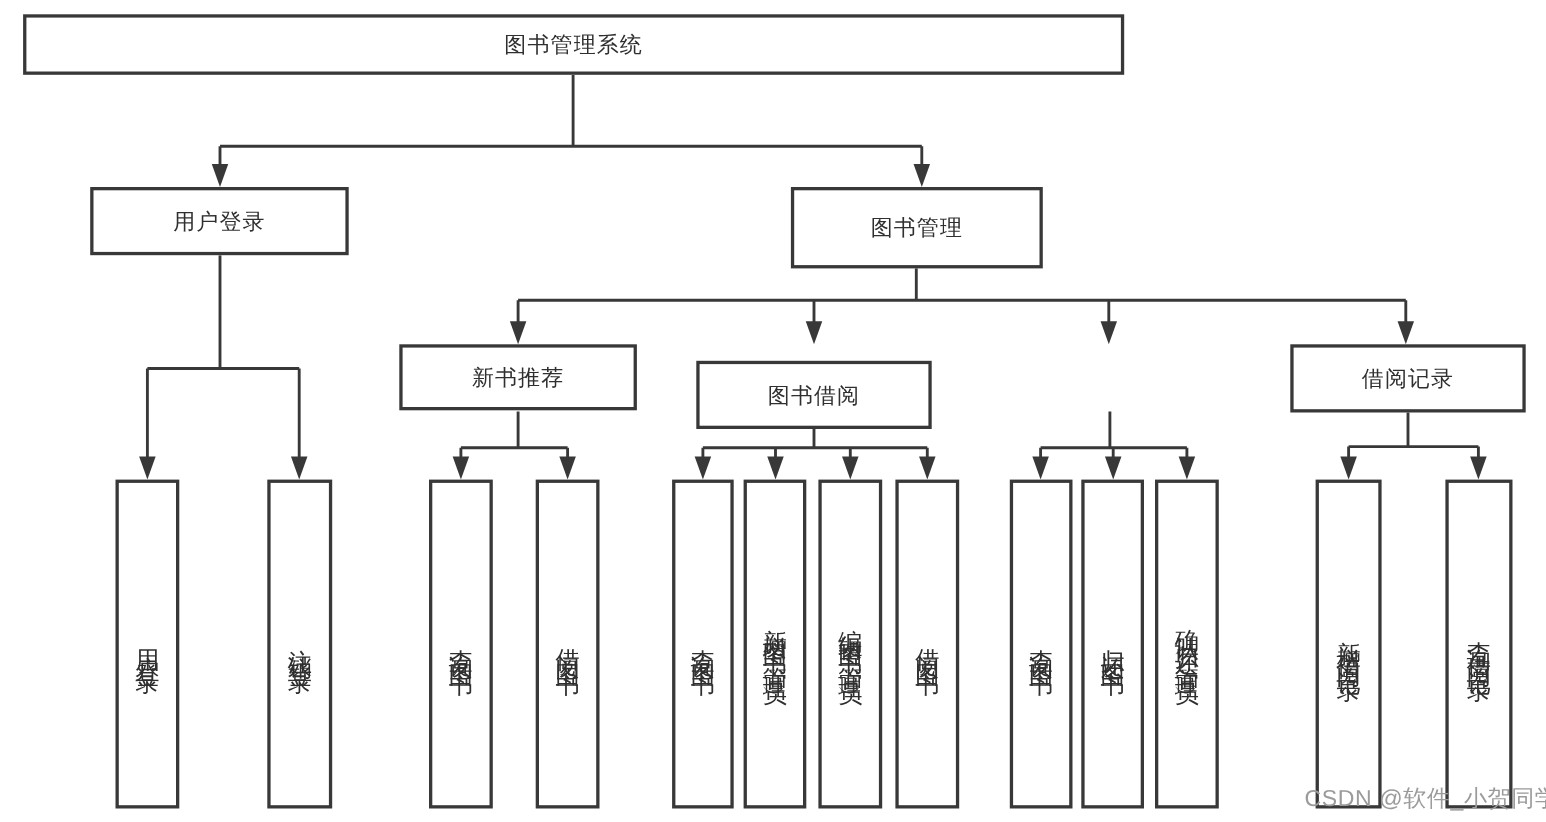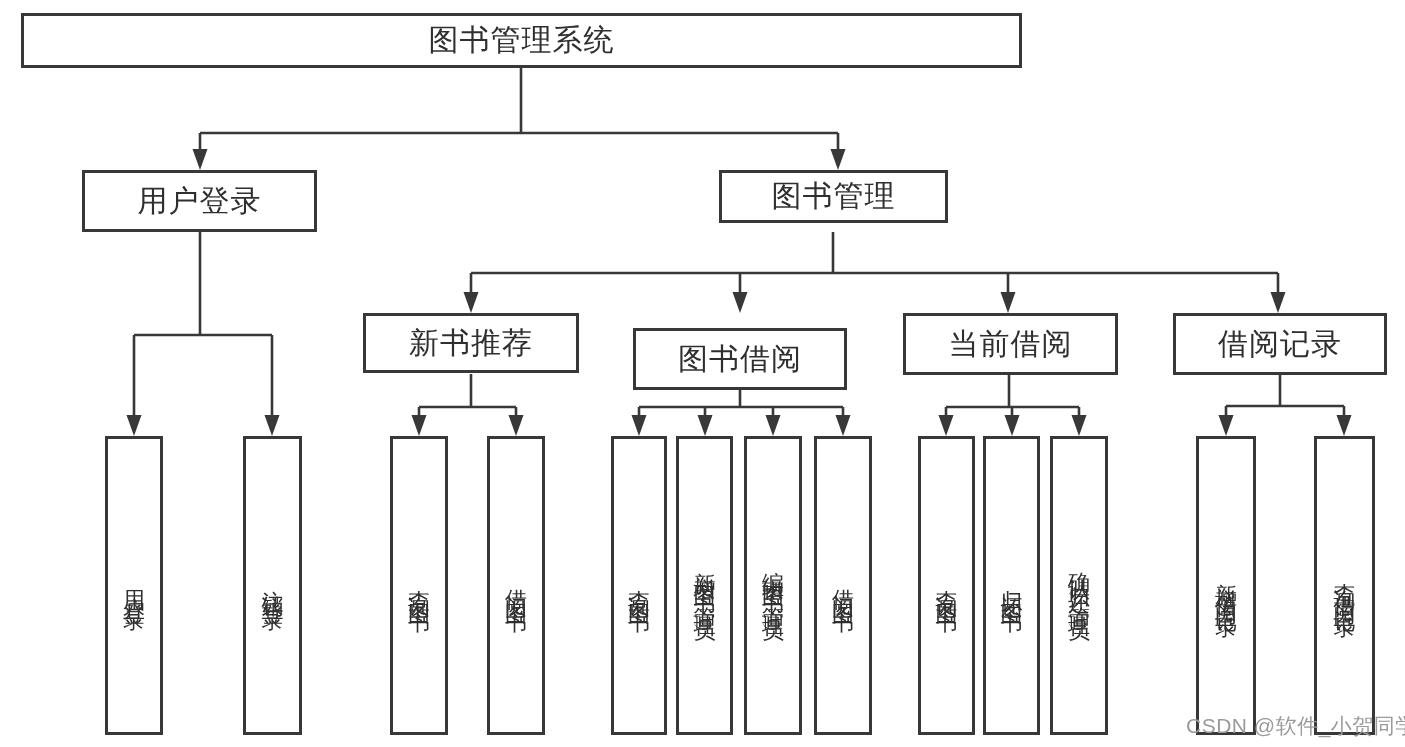--- a/index.html
+++ b/index.html
@@ -17,21 +17,21 @@
   svg.connectors polygon{fill:var(--line);stroke:none;}
   .node{
     position:absolute;
     border:3px solid var(--line);
     background:#fff;
     display:flex;
     align-items:center;
     justify-content:center;
     text-align:center;
   }
-  .node.h{font-size:30px;letter-spacing:1px;}
+  .node.h{font-size:20px;letter-spacing:1px;}
   .node.v span{
     writing-mode:vertical-rl;
     text-orientation:mixed;
     font-size:22px;
     letter-spacing:7px;
     line-height:1.0;
     white-space:nowrap;
   }
   .watermark{
     position:absolute;
@@ -85,25 +85,24 @@
       <polygon points="1012,436 1004.5,415 1019.5,415"></polygon>
       <polygon points="1079,436 1071.5,415 1086.5,415"></polygon>
       <polygon points="1226,436 1218.5,415 1233.5,415"></polygon>
       <polygon points="1344,436 1336.5,415 1351.5,415"></polygon>
     </g>
   </svg>
 
   <div class="node h" style="left:21px;top:13px;width:1001px;height:55px;">图书管理系统</div>
 
   <div class="node h" style="left:82px;top:170px;width:235px;height:62px;">用户登录</div>
-  <div class="node h" style="left:719px;top:170px;width:229px;height:53px;">图书管理</div>
+  <div class="node h" style="left:719px;top:170px;width:229px;height:74px;">图书管理</div>
 
   <div class="node h" style="left:363px;top:313px;width:216px;height:60px;">新书推荐</div>
   <div class="node h" style="left:633px;top:328px;width:214px;height:62px;">图书借阅</div>
-  <div class="node h" style="left:903px;top:313px;width:215px;height:62px;">当前借阅</div>
   <div class="node h" style="left:1173px;top:313px;width:214px;height:62px;">借阅记录</div>
 
   <div class="node v" style="left:105px;top:436px;width:58px;height:299px;">
     <span>用户登录</span>
   </div>
   <div class="node v" style="left:243px;top:436px;width:59px;height:299px;">
     <span>注销登录</span>
   </div>
 
   <div class="node v" style="left:390px;top:436px;width:58px;height:299px;">

